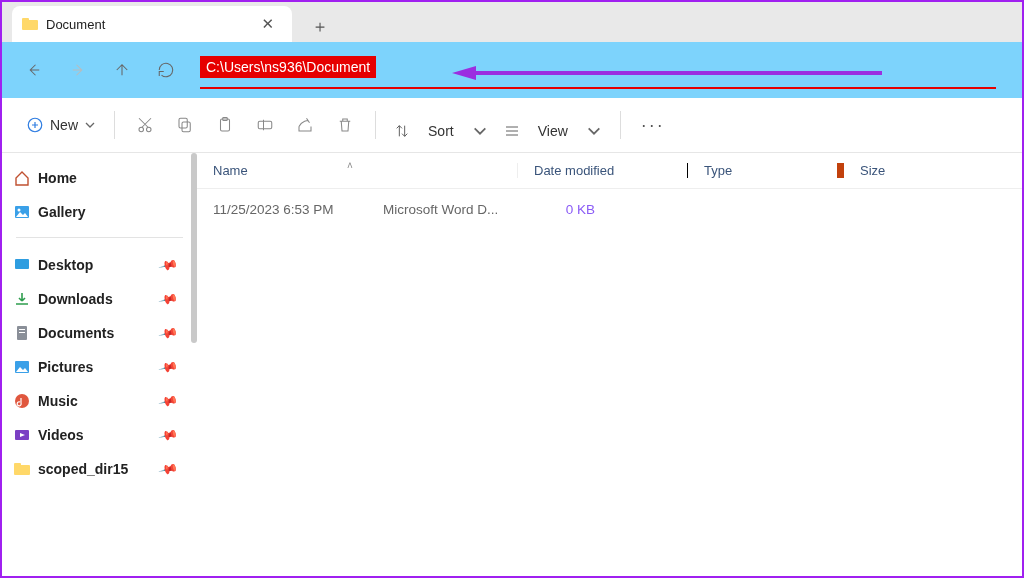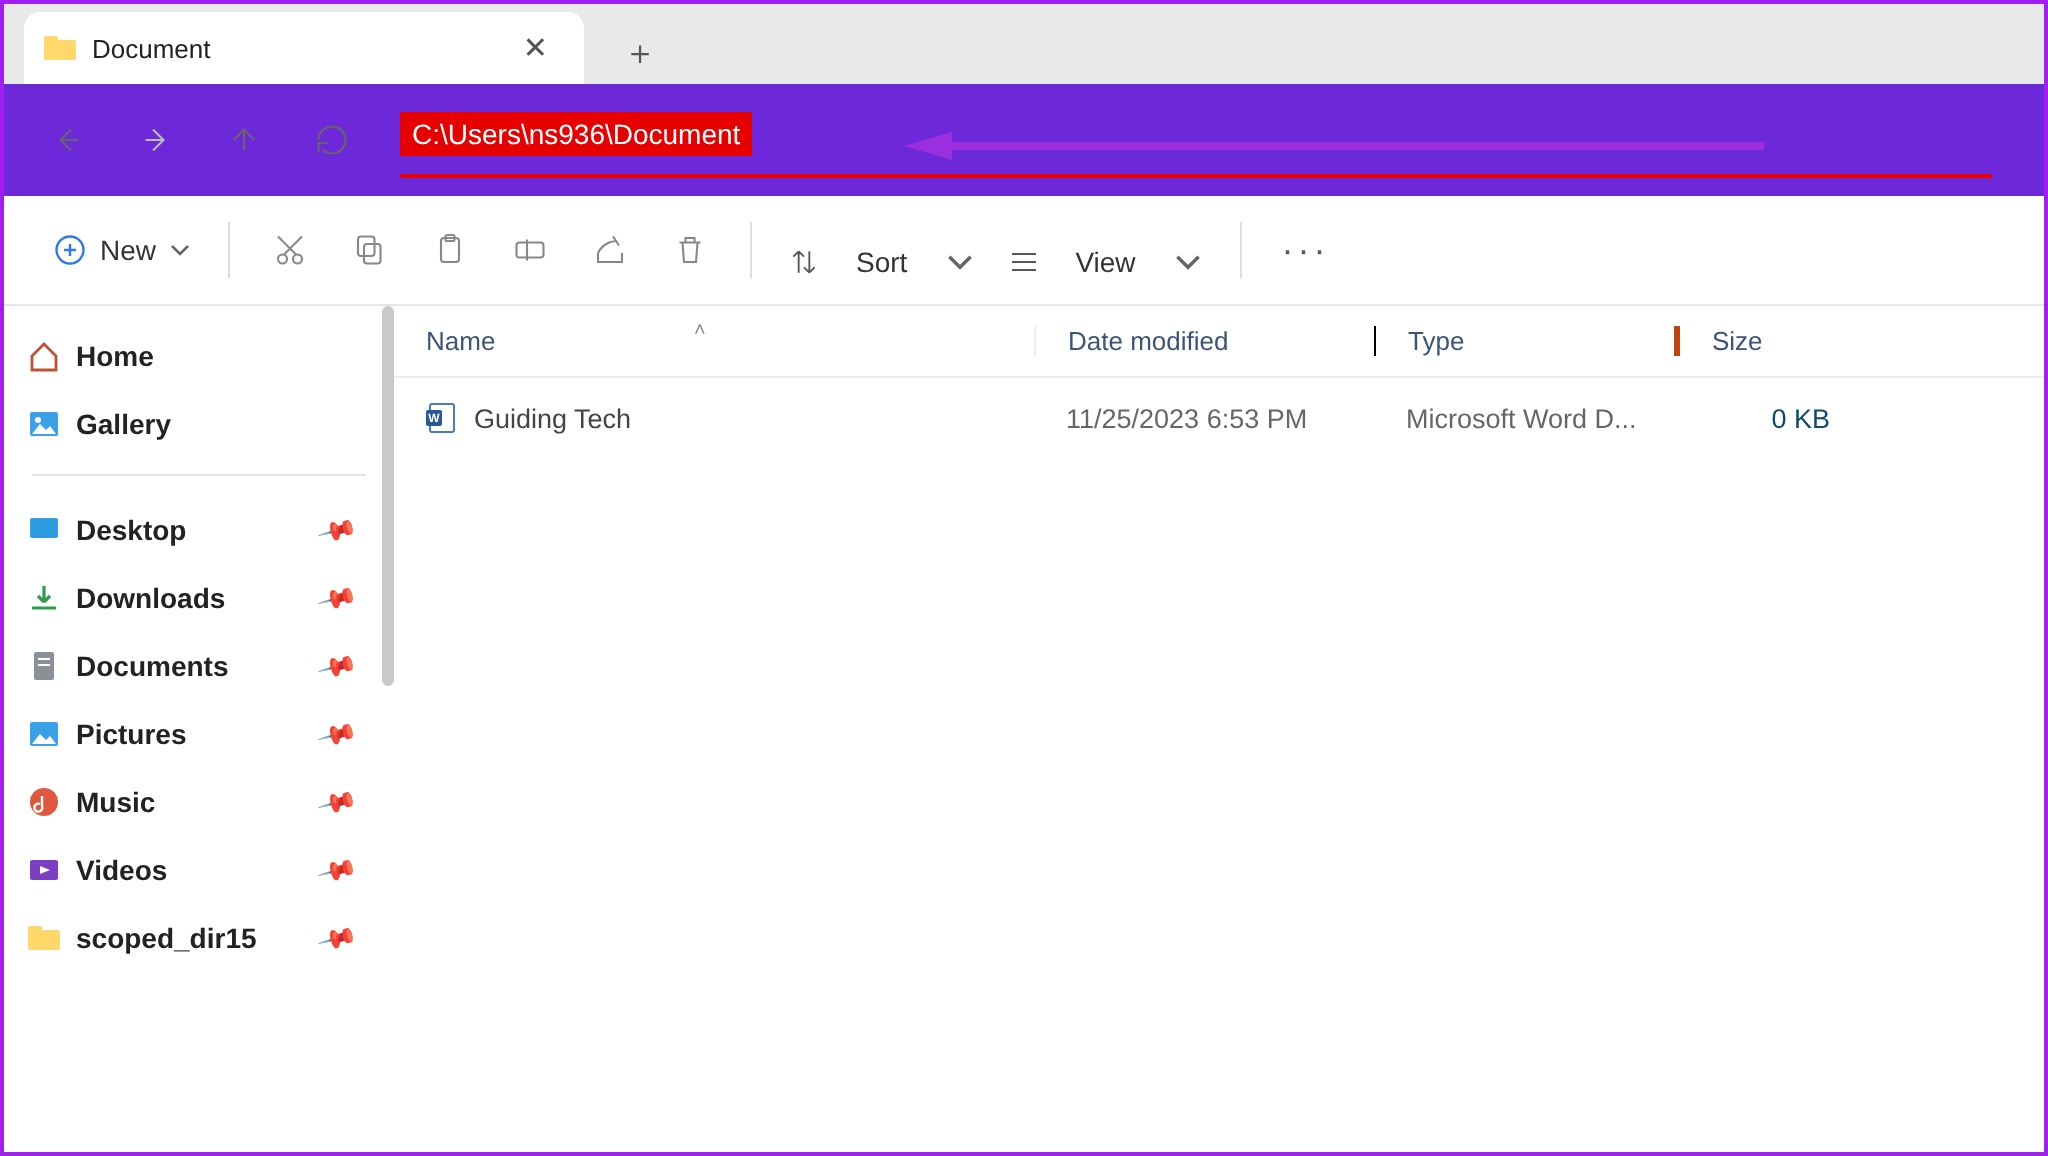--- a/index.html
+++ b/index.html
@@ -7,21 +7,21 @@
 
   
   .tabbar { height: 40px; background: #e9e9e9; display: flex; align-items: flex-end; padding-left: 10px; }
   .tab { height: 36px; background: #fff; border-radius: 8px 8px 0 0; display: flex; align-items: center; padding: 0 14px 0 10px; width: 280px; position: relative; }
   .tab .fico { width: 16px; height: 16px; margin-right: 8px; }
   .tab .ttl { font-size: 13px; color: #222; flex: 1; }
   .tab .close { font-size: 15px; color: #555; padding: 0 4px; }
   .newtab { width: 32px; height: 32px; display:flex; align-items:center; justify-content:center; margin-left: 12px; color:#555; font-size:17px; }
 
   
-  .navbar { height: 56px; background: #6d28d9; display:flex; align-items:center; padding: 0 10px; position:relative; }
+  .navbar { height: 56px; background: #7dd3fc; display:flex; align-items:center; padding: 0 10px; position:relative; }
   .navbtn { width: 44px; height: 40px; display:flex; align-items:center; justify-content:center; color:#666; }
   .navbtn svg { width:18px; height:18px; stroke:#666; fill:none; stroke-width:1.4; }
   .navbtn.dis svg { stroke:#bbb; }
   .addrwrap { flex:1; height:34px; position:relative; margin-left:12px; margin-right:16px; }
   .addrred { position:absolute; left:0; right:0; bottom:-2px; height:2px; background:#e60000; }
   .addrbox { position:absolute; left:0; top:3px; background:#e60000; color:#fff; font-size:14px; padding:3px 6px; font-family: "Segoe UI", Arial, sans-serif; }
 
   
   .arrow { position:absolute; left:450px; top:62px; width:430px; height:18px; pointer-events:none; }
   .arrow svg { width:100%; height:100%; }
@@ -46,29 +46,29 @@
   .sb-item .ico { position:absolute; left:12px; width:16px; height:16px; display:flex; align-items:center; justify-content:center; }
   .sb-item .pin { position:absolute; right:20px; color:#888; font-size:13px; transform: rotate(30deg); }
   .sb-sep { height:1px; background:#e3e3e3; margin:8px 14px 10px 14px; }
 
   .content { flex:1; }
   .cols { display:flex; height:36px; align-items:center; border-bottom:1px solid #eee; color:#3a547a; font-size:13px; }
   .cols .c { padding-left:16px; position:relative; }
   .cols .c.name { width:320px; }
   .cols .c.date { width:170px; border-left:1px solid #eee; }
   .cols .c.type { width:150px; border-left:1px solid #000000; }
-  .cols .c.size { width:100px; border-left:3px solid #c2410c; }
+  .cols .c.size { width:100px; border-left:7px solid #c2410c; }
   .cols .sortglyph { position:absolute; left:150px; top:-3px; font-size:10px; color:#888; }
 
   .row { display:flex; align-items:center; height:40px; color:#444; font-size:13.5px; }
   .row .c { padding-left:16px; }
   .row .c.name { width:320px; display:flex; align-items:center; gap:8px; }
   .row .c.date { width:170px; color:#666; }
   .row .c.type { width:150px; color:#666; white-space:nowrap; overflow:hidden; text-overflow:ellipsis; }
-  .row .c.size { width:100px; text-align:right; padding-right:22px; color:#0c4a6e; }
+  .row .c.size { width:100px; text-align:right; padding-right:22px; color:#8b5cf6; }
   .docico { width:16px; height:16px; }
 
   
   .folder-svg rect { fill:#ffd869; }
 </style>
 </head>
 <body>
 
 <div class="tabbar">
   <div class="tab">
@@ -288,28 +288,18 @@
       <div class="c name">
         <span>Name</span>
         <span class="sortglyph">˄</span>
       </div>
       <div class="c date">Date modified</div>
       <div class="c type">Type</div>
       <div class="c size">Size</div>
     </div>
 
     <div class="row">
-      <div class="c name">
-        <span class="docico">
-          <svg viewBox="0 0 16 16">
-              <rect x="2" y="1" width="12" height="14" rx="1" fill="#fff" stroke="#4a7bc8"></rect>
-              <rect x="0" y="4" width="8" height="8" rx="1" fill="#2b579a"></rect>
-              <text x="4" y="10" font-size="6" fill="#fff" text-anchor="middle" font-weight="bold">W</text>
-            </svg>
-        </span>
-        <span>Guiding Tech</span>
-      </div>
       <div class="c date">11/25/2023 6:53 PM</div>
       <div class="c type">Microsoft Word D...</div>
       <div class="c size">0 KB</div>
     </div>
   </div>
 </div>
 
 </body></html>

